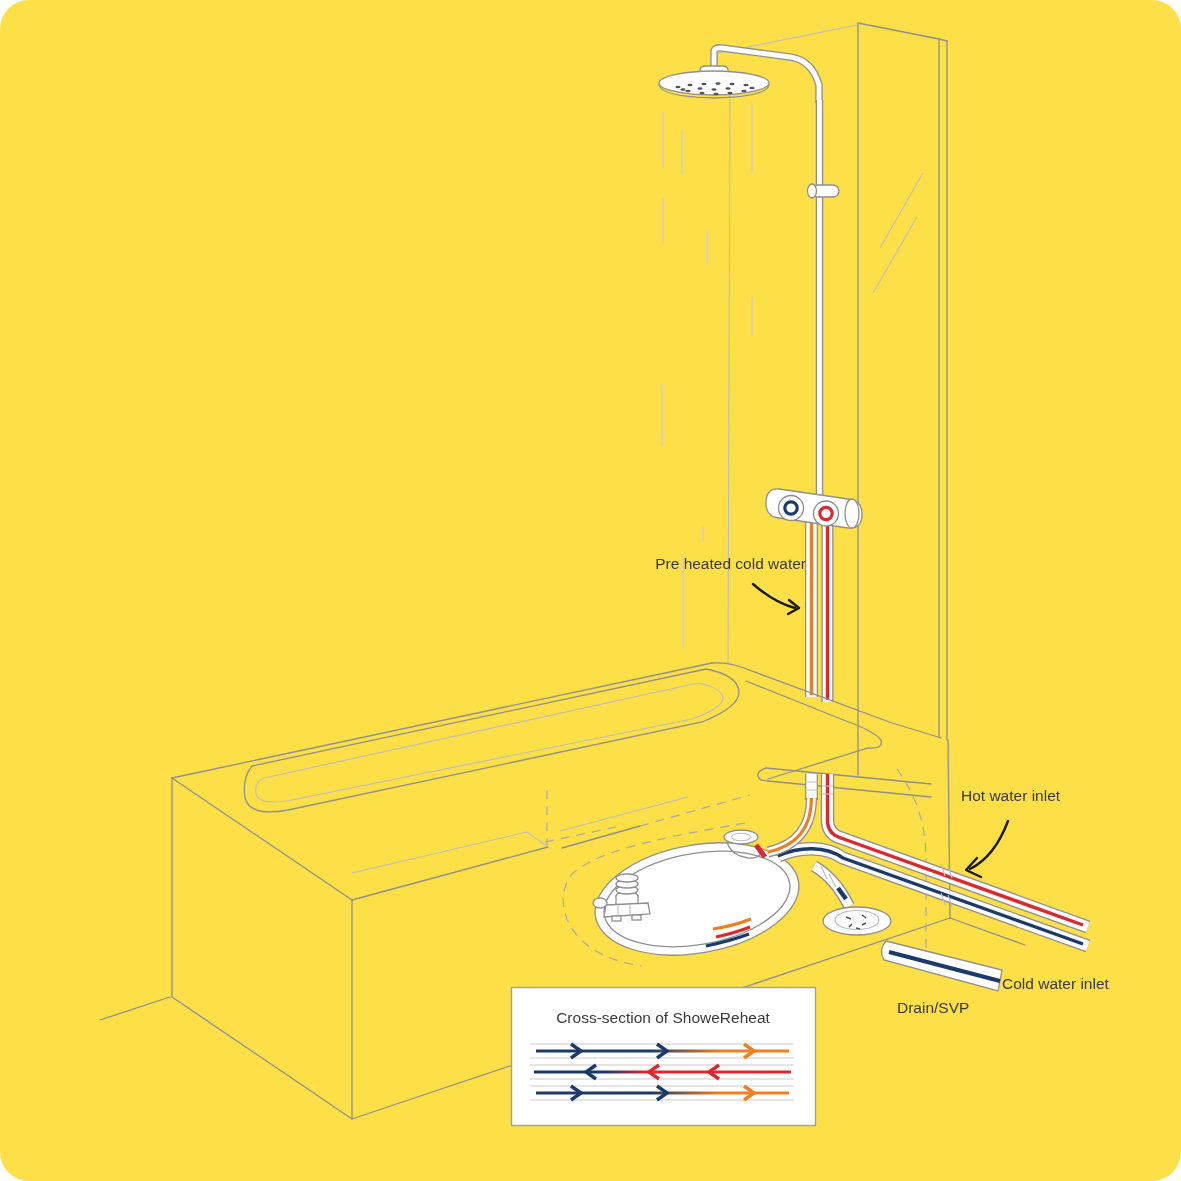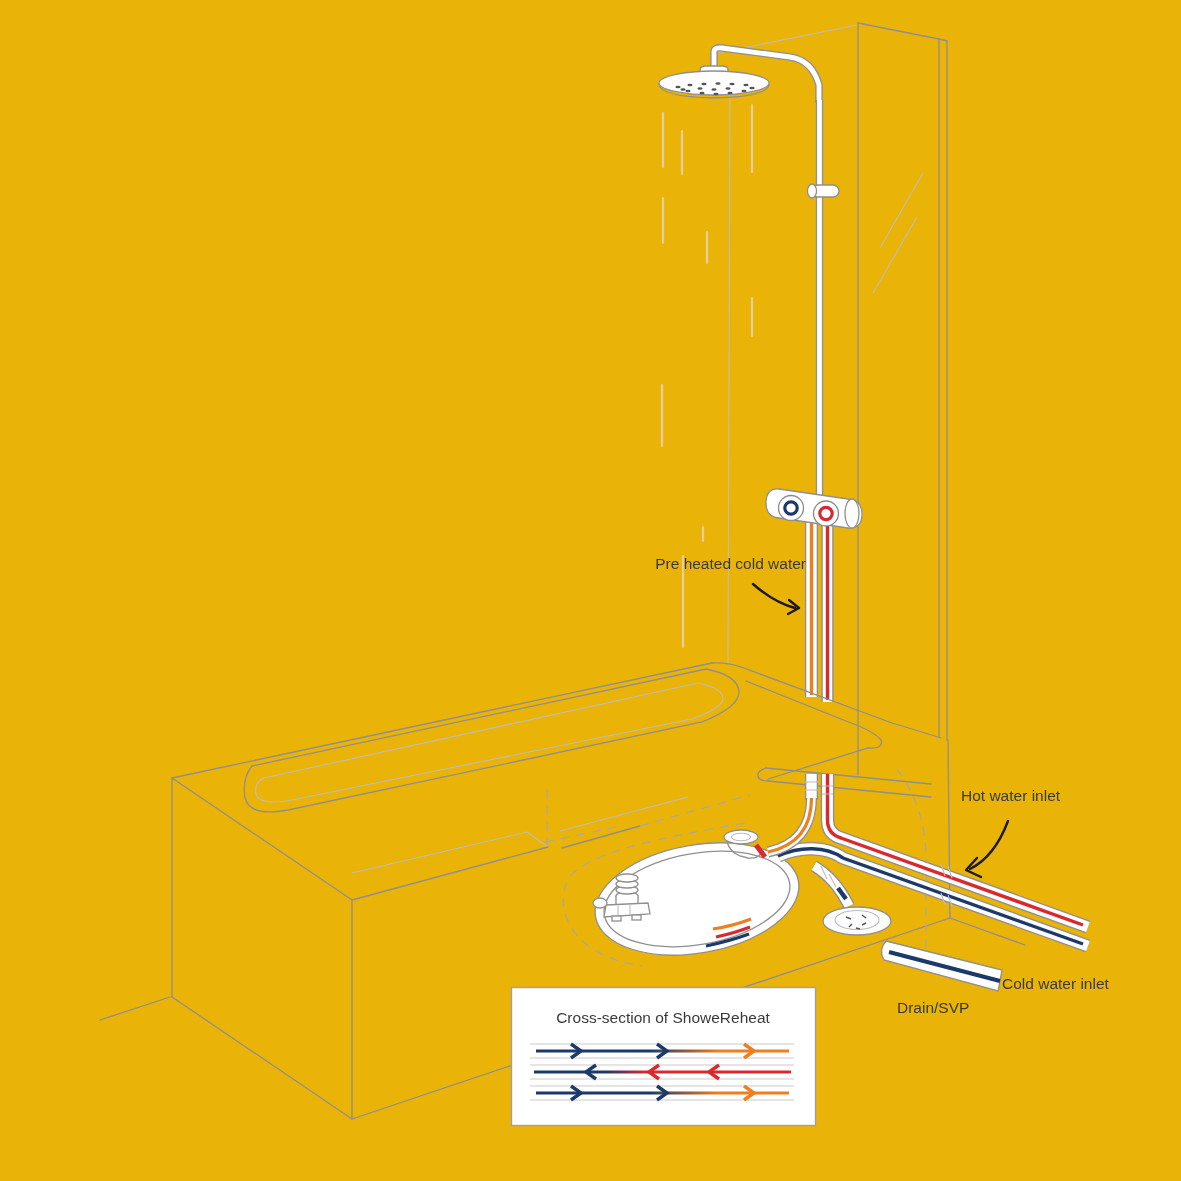--- a/index.html
+++ b/index.html
@@ -1,17 +1,17 @@
 <!DOCTYPE html>
 <html><head>
 <meta charset="utf-8">
 <style>
   html,body{margin:0;padding:0;background:#fff;}
-  #stage{position:relative;width:1181px;height:1181px;background:#eab308;overflow:hidden;
-         font-family:"Liberation Sans",sans-serif;}
+  #stage{position:relative;width:1181px;height:1181px;background:#fde047;overflow:hidden;
+         font-family:"Liberation Sans",sans-serif;border-radius:29px;}
   svg{display:block}
   .ln{stroke:#8f8f8f;stroke-width:1.3;fill:none;stroke-linecap:round;}
   .lnl{stroke:#bdbdbd;stroke-width:1.1;fill:none;}
   .dash{stroke:#a8a8a8;stroke-width:1.2;fill:none;stroke-dasharray:9 7;}
   .wf{fill:#ffffff;}
   .lbl{font-family:"Liberation Sans",sans-serif;font-size:15.5px;fill:#3a3a3a;}
   .drop{stroke:#e3cf9f;stroke-width:2.2;stroke-linecap:round;}
   .arrow{stroke:#1a1a1a;stroke-width:2.4;fill:none;stroke-linecap:round;stroke-linejoin:round;}
   .guide{stroke:#cbcbcb;stroke-width:1.1;}
   .chev{fill:none;stroke-width:3.4;stroke-linejoin:miter;}

